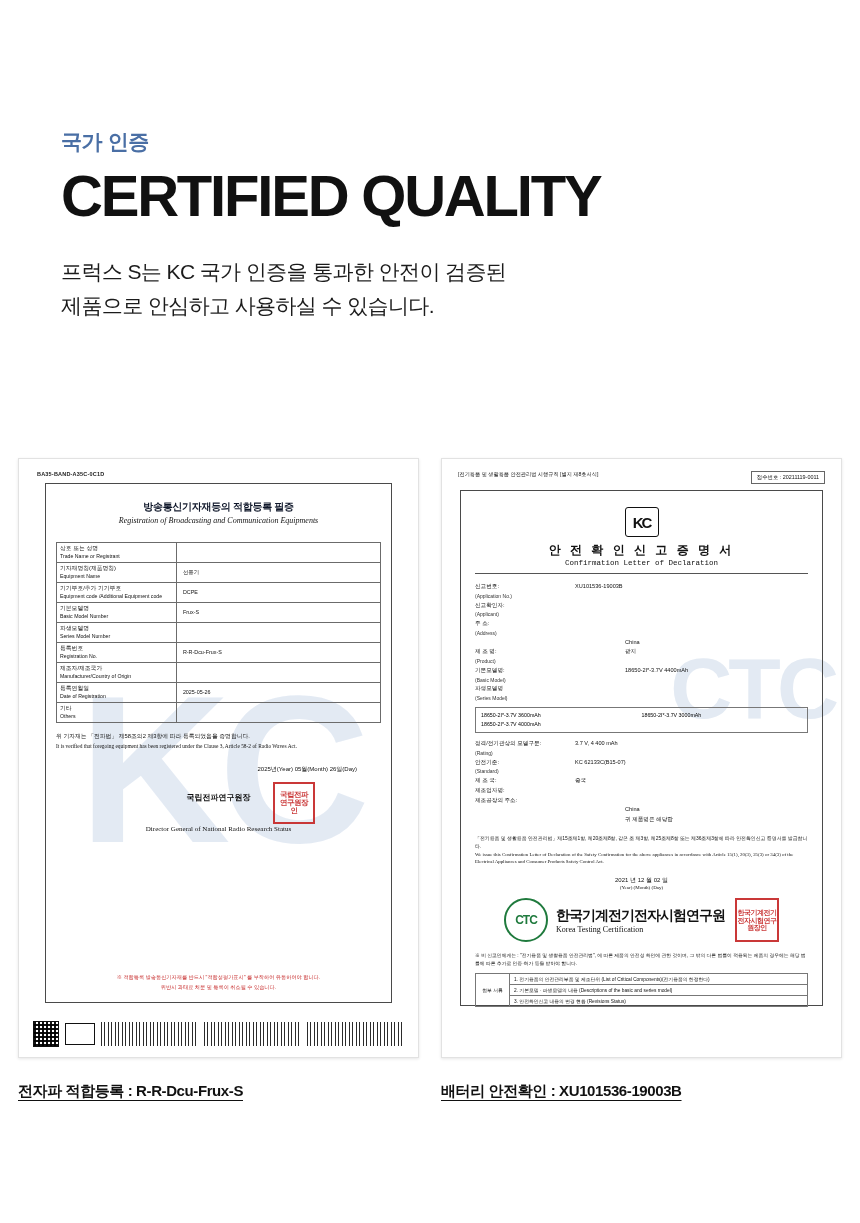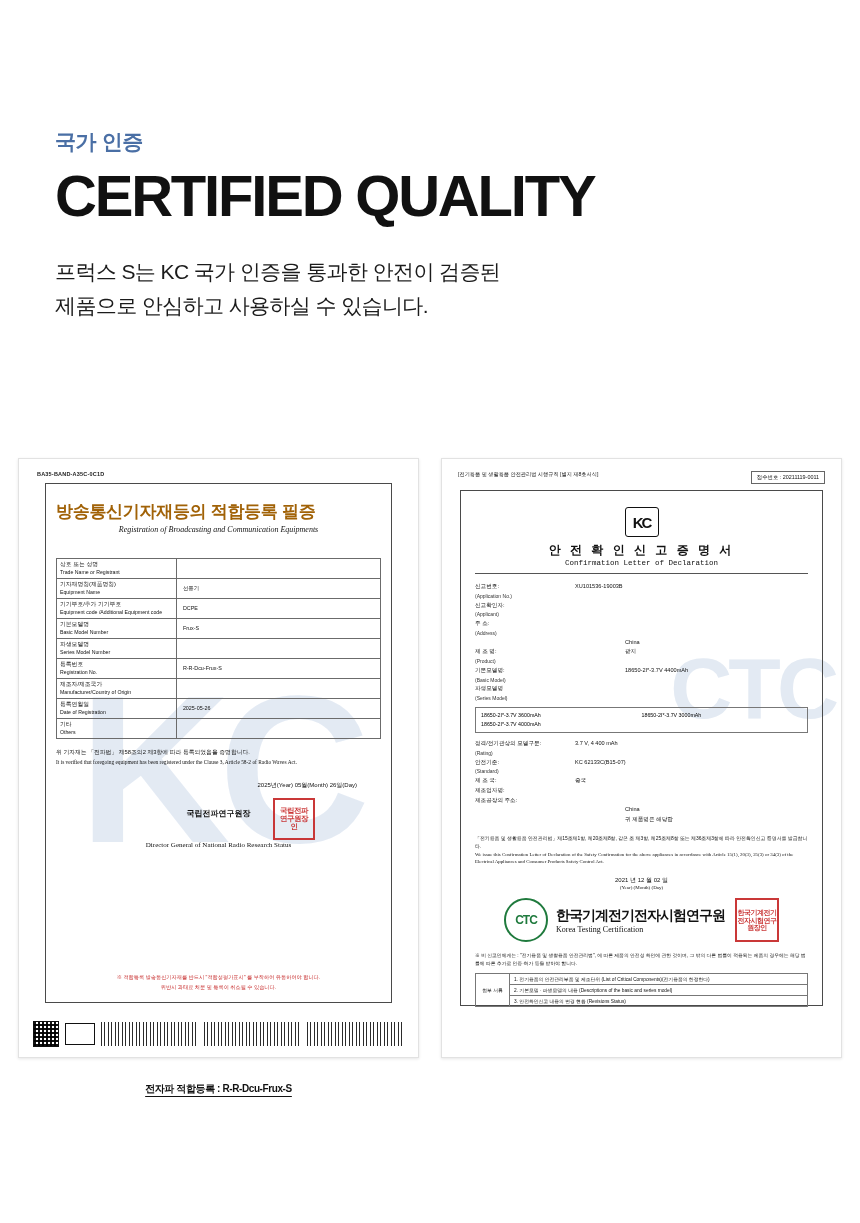--- a/index.html
+++ b/index.html
@@ -12,21 +12,21 @@
     position: relative;
     width: 860px;
     height: 1223px;
     background: #ffffff;
     overflow: hidden;
   }
 
   
   .header {
     position: absolute;
-    left: 55px;
+    left: 61px;
     top: 128px;
     width: 740px;
   }
   .eyebrow {
     font-size: 21px;
     font-weight: bold;
     color: #4a6fa5;
     letter-spacing: -0.4px;
     margin: 0 0 10px 0;
   }
@@ -62,22 +62,21 @@
     position: relative;
     width: 401px;
     height: 600px;
     background: #ffffff;
     border: 1px solid #e2e2e2;
     box-shadow: 0 1px 3px rgba(0,0,0,0.10);
     overflow: hidden;
   }
   .cert-caption {
     margin-top: 24px;
-    text-align: center;
-    font-size: 10px;
+    font-size: 15px;
     font-weight: bold;
     color: #111111;
     letter-spacing: -0.4px;
     text-decoration: underline;
     text-underline-offset: 4px;
   }
 
   
   .kc-watermark {
     position: absolute;
@@ -112,26 +111,26 @@
   }
   .doc-l .sheet {
     position: relative;
     margin: 0 14px;
     border: 1px solid #4a4a4a;
     height: 520px;
     padding: 10px 10px 0 10px;
     background: transparent;
   }
   .doc-l .title-ko {
-    text-align: left; font-size: 17px; font-weight: bold; color: #a16207;
+    text-align: center; font-size: 10px; font-weight: bold; color: #0f172a;
     letter-spacing: -.3px; margin: 6px 0 2px;
   }
   .doc-l .title-en {
     text-align: center; font-size: 8px; font-style: italic; color: #111;
-    font-family: "Liberation Serif", serif; margin-bottom: 24px;
+    font-family: "Liberation Serif", serif; margin-bottom: 17px;
   }
   table.kc {
     width: 100%;
     border-collapse: collapse;
     font-size: 5.6px;
     color: #111;
     table-layout: fixed;
   }
   table.kc td {
     border: .6px solid #6b6b6b;
@@ -538,16 +537,17 @@
                 <td>
                   <span>3.</span>
                   <span>안전확인신고 내용의 변경 현황 (Revisions Status)</span>
                 </td>
               </tr>
             </tbody>
               </table>
           </div>
         </div>
       </div>
+      <div class="cert-caption">배터리 안전확인 : XU101536-19003B</div>
     </div>
 
   </div>
 </div>
 
 </body></html>

